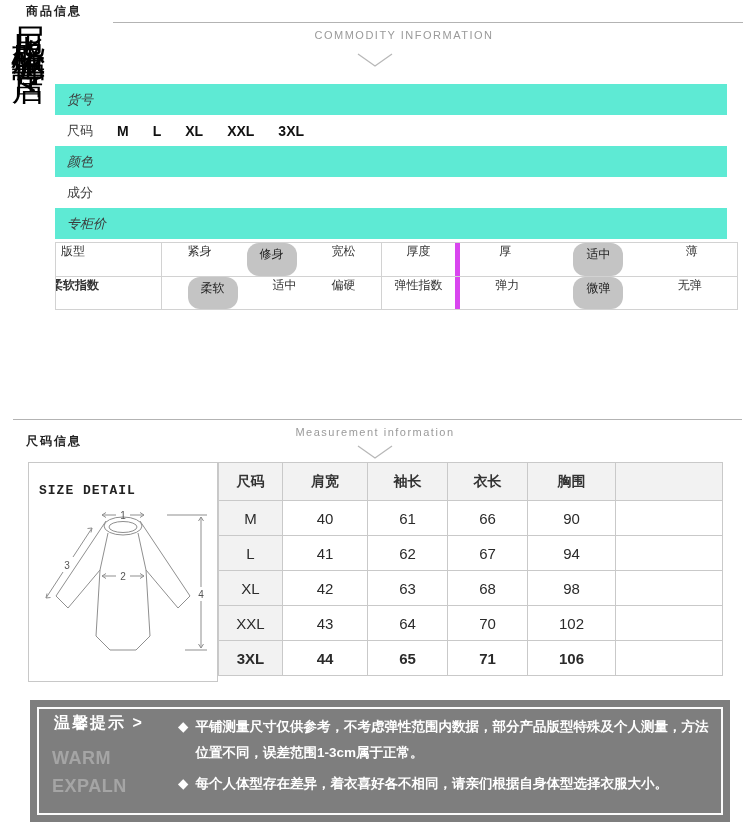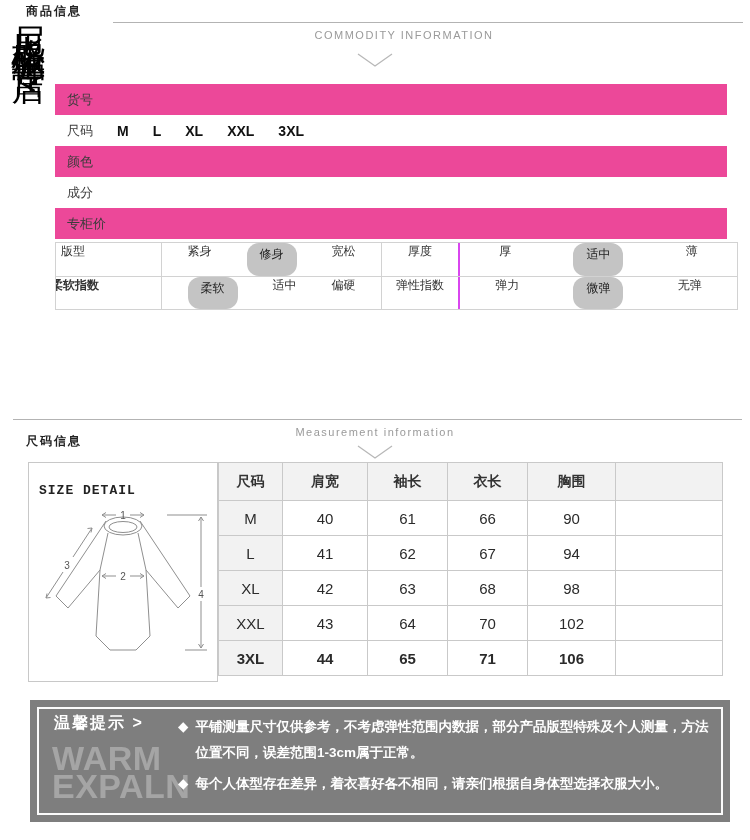--- a/index.html
+++ b/index.html
@@ -15,32 +15,32 @@
   .sec-title { position:absolute; width:750px; text-align:left; font-size:12px; font-weight:bold;
     color:#222; letter-spacing:2px;padding-left:26px; }
   .sec-line { position:absolute; height:1px; background:#b3b3b3; }
   .sec-sub { position:absolute; width:750px; text-align:center; font-size:11px; color:#9a9a9a;
     letter-spacing:1.5px; }
   .chev { position:absolute; left:357px; }
 
   
   .itable { position:absolute; left:55px; top:84px; width:672px; }
   .irow { height:31px; display:flex; align-items:center; padding-left:12px; background:#fff; }
-  .irow.gray { background:#ec4899; }
+  .irow.gray { background:#5eead4;font-style:italic; }
   .ilabel { font-size:13px; color:#3c3c3c; }
   .isize { font-weight:bold; font-size:14px; color:#111; margin-left:24px; }
   .isize:first-of-type { margin-left:28px; }
 
   
   .ftable { position:absolute; left:55px; top:242px; width:683px; border:1px solid #d2d2d2; background:#fff; }
   .frow { display:grid; grid-template-columns:106px 220px 78px 1fr; height:33px; }
   .frow + .frow { border-top:1px solid #d2d2d2; }
   .fcell { display:flex; font-size:12px; color:#333; }
   .flabel { padding-left:5px; border-right:1px solid #d2d2d2; overflow:hidden; white-space:nowrap; }
-  .flabel2 { justify-content:center; border-right:2px solid #d946ef; }
+  .flabel2 { justify-content:center; border-right:5px solid #d946ef; }
   .fopts { justify-content:space-around; padding:0 8px; }
   .fopts.mid { border-right:1px solid #d2d2d2; }
   .clip span { margin-left:-10px;font-weight:bold; }
   .pill { background:#c4c4c4; border-radius:12px; padding:3px 13px; color:#222; }
 
   
   .notice { position:absolute; left:38px; top:326px; font-size:13px; color:#4a4a4a; }
   .notice b { color:#e60000; font-weight:bold; }
 
   
@@ -54,21 +54,21 @@
   .stable th { height:38px; background:#f2f2f2; font-size:14px; font-weight:600; color:#333; }
   .stable td { height:35px; font-size:15px; color:#2b2b2b; font-weight:400; }
   .stable td.size { background:#f2f2f2; }
   .stable tr.bold td { font-weight:bold; }
 
   
   .warm { position:absolute; left:30px; top:700px; width:700px; height:122px; background:#7e7e7e; }
   .warm-inner { position:absolute; left:7px; top:7px; right:7px; bottom:7px; border:2px solid #fbfbfb; }
   .warm-title { position:absolute; left:24px; top:13px; font-size:16px; font-weight:bold; color:#fff;
     letter-spacing:2px; z-index:2; }
-  .warm-mark { position:absolute; left:22px; top:44px; font-size:34px; font-weight:bold;
+  .warm-mark { position:absolute; left:22px; top:44px; font-size:18px; font-weight:bold;
     color:rgba(255,255,255,0.30); line-height:28px; letter-spacing:0.5px; z-index:1; }
   .warm-bullets { position:absolute; left:148px; top:14px; width:542px; z-index:2; }
   .bullet { display:flex; color:#fff; font-size:13.5px; font-weight:bold; line-height:26px; margin-bottom:5px; }
   .bullet .dm { margin-right:7px; flex:0 0 auto; }
 
   svg text { font-family:"Liberation Sans","DejaVu Sans",sans-serif; }
 </style>
 </head>
 <body>
 

